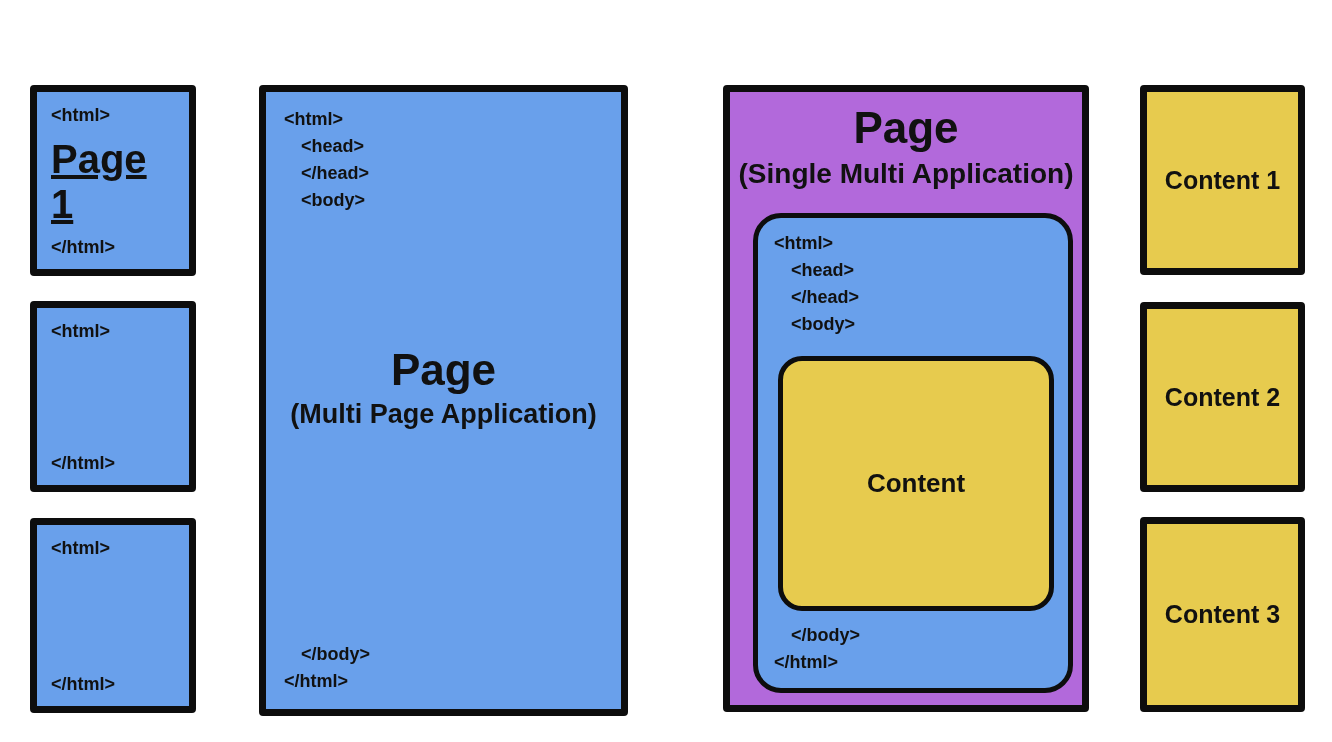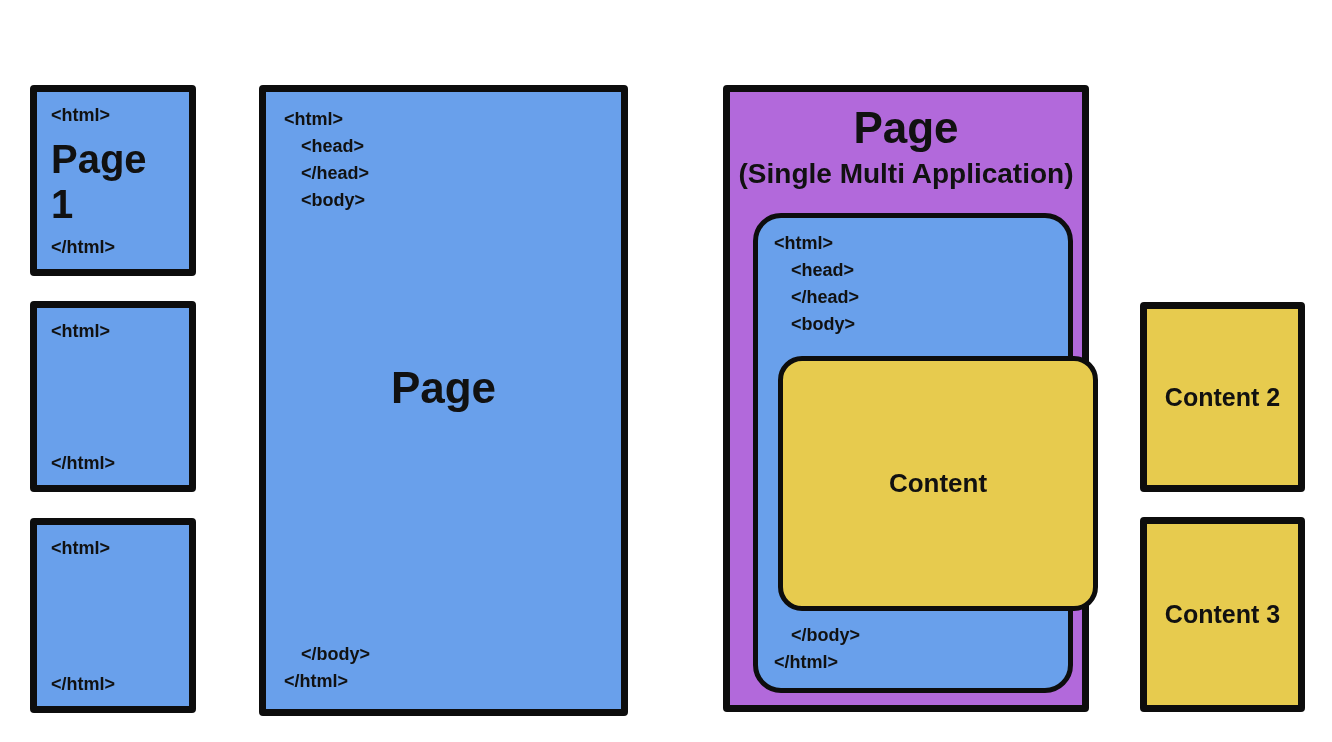--- a/index.html
+++ b/index.html
@@ -18,21 +18,21 @@
   .tag { font-weight:700; font-size:18px; line-height:27px; white-space:pre; }
   .indent { padding-left:17px; }
 
   
   .page-small {
     left:30px; width:166px; height:191px;
     display:flex; flex-direction:column; justify-content:space-between;
     padding:10px 14px 8px 14px;
   }
   .page-small .page-label-wrap {
-    flex:1; display:flex; align-items:center; justify-content:flex-start;
+    flex:1; display:flex; align-items:center; justify-content:flex-start;text-decoration:underline;
   }
   .page-label { font-weight:700; font-size:40px; }
 
   
   .mpa-box { left:259px; top:85px; width:369px; height:631px; padding:14px 18px; }
   .mpa-title-wrap {
     position:absolute; left:0; right:0; top:48%;
     transform:translateY(-50%); text-align:center;
   }
   .big-title { font-weight:700; font-size:44px; line-height:52px; }
@@ -41,21 +41,21 @@
 
   
   .spa-box { left:723px; top:85px; width:366px; height:627px; text-align:center; }
   .spa-title    { margin-top:10px; }
   .spa-subtitle { margin-top:2px; font-size:28px; }
   .spa-inner {
     left:23px; top:121px; width:320px; height:480px;
     border-width:5px; border-radius:28px; padding:12px 16px; text-align:left;
   }
   .spa-content-box {
-    left:20px; top:138px; width:320px; height:255px;
+    left:20px; top:138px; width:276px; height:255px;
     border-width:5px; border-radius:24px;
     display:flex; align-items:center; justify-content:center;
   }
   .content-label { font-weight:700; font-size:26px; }
 
   
   .content-small {
     left:1140px; width:165px; height:190px;
     display:flex; align-items:center; justify-content:center;
   }
@@ -86,20 +86,21 @@
 
   <div class="box blue mpa-box">
     <div class="tags-top">
       <div class="tag">&lt;html&gt;</div>
       <div class="tag indent">&lt;head&gt;</div>
       <div class="tag indent">&lt;/head&gt;</div>
       <div class="tag indent">&lt;body&gt;</div>
     </div>
     <div class="mpa-title-wrap">
       <div class="big-title">Page</div>
+      <div class="subtitle">(Multi Page Application)</div>
     </div>
     <div class="tags-bottom-abs">
       <div class="tag indent">&lt;/body&gt;</div>
       <div class="tag">&lt;/html&gt;</div>
     </div>
   </div>
 
   <div class="box purple spa-box">
     <div class="big-title spa-title">Page</div>
     <div class="subtitle spa-subtitle">(Single Multi Application)</div>
@@ -116,20 +117,23 @@
         <div class="content-label">Content</div>
       </div>
 
       <div class="tags-bottom-abs" style="left:16px; bottom:12px;">
         <div class="tag indent">&lt;/body&gt;</div>
         <div class="tag">&lt;/html&gt;</div>
       </div>
     </div>
   </div>
 
+  <div class="box yellow content-small" style="top:85px;">
+    <div class="content-label">Content 1</div>
+  </div>
 
   <div class="box yellow content-small" style="top:302px;">
     <div class="content-label">Content 2</div>
   </div>
 
   <div class="box yellow content-small" style="top:517px; height:195px;">
     <div class="content-label">Content 3</div>
   </div>
 
 </div>

